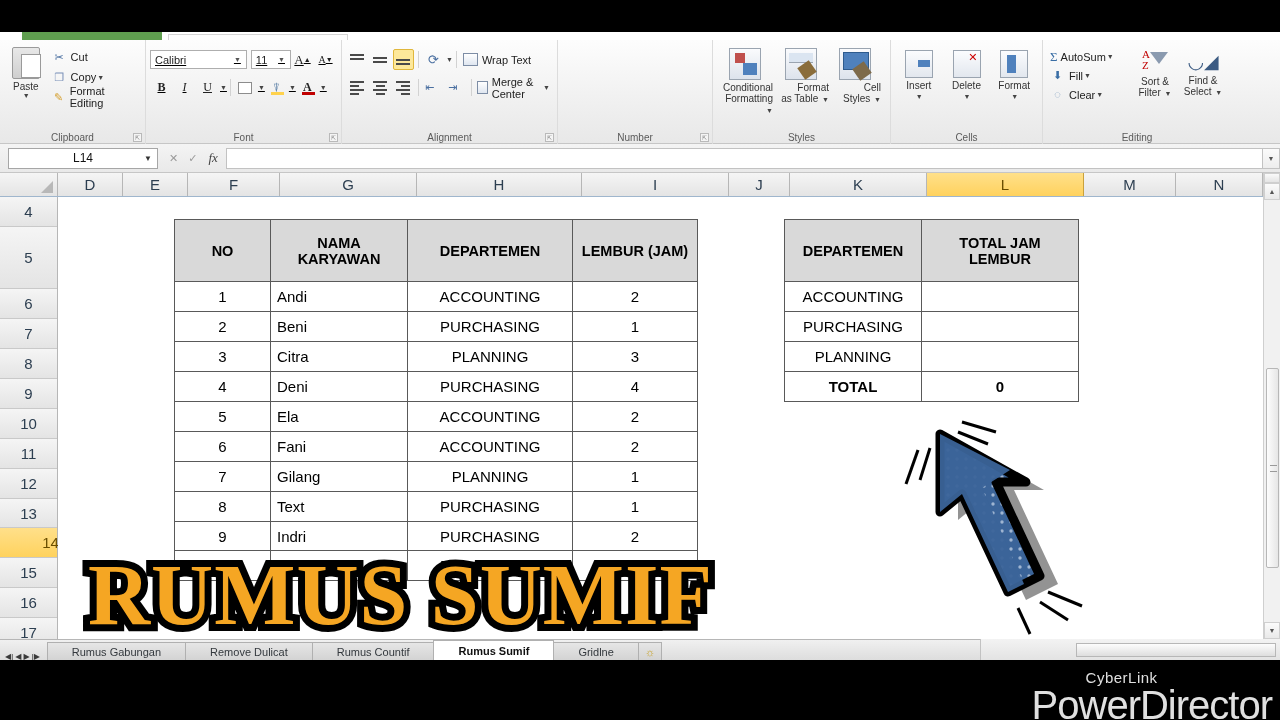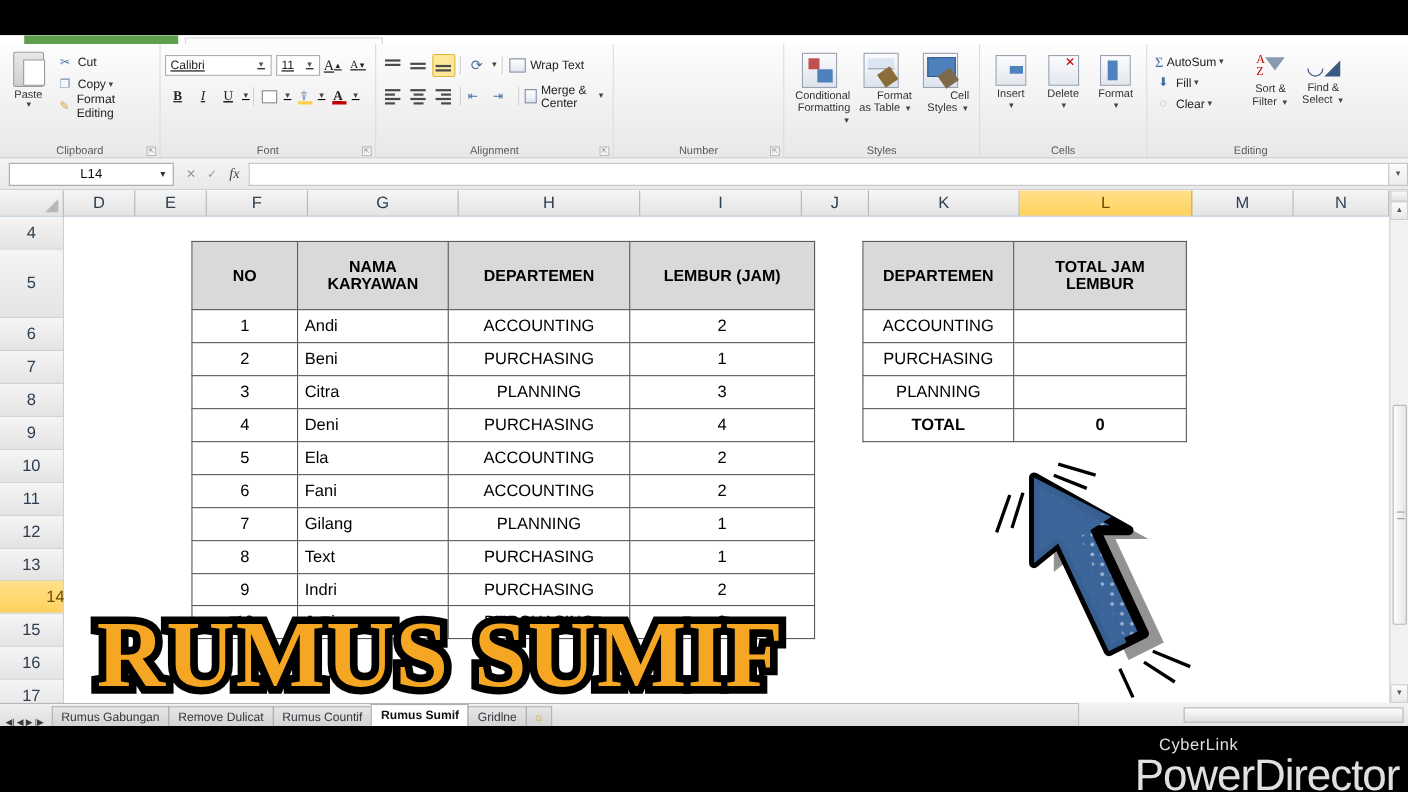--- a/index.html
+++ b/index.html
@@ -303,21 +303,21 @@
   
   .sheetbar {
     height: 22px; background: linear-gradient(#f0f0f0,#dcdcdc);
     border-top: 1px solid #b6b6b6;
     display: flex; align-items: flex-end; padding-left: 4px;
     position: relative;
   }
   .navs { display: flex; align-items: center; margin-right: 6px; color: #3a3a3a; font-size: 8px; }
   .navs span { margin: 0 1px; }
   .stab {
-    height: 19px; padding: 0 8px;
+    height: 19px; padding: 0 24px;
     font-size: 11px; color: #33383d;
     display: flex; align-items: center;
     background: linear-gradient(#e6e6e6,#d2d2d2);
     border: 1px solid #b0b0b0; border-bottom: none;
     margin-right: -1px;
   }
   .stab.active {
     background: #fff; font-weight: bold; color: #111; height: 21px;
   }
   .stab.newsheet { padding: 0 6px; color: #c8a430; }
@@ -359,21 +359,21 @@
     color: #000; -webkit-text-stroke: 14px #000;
   }
   .title-stack .fill { color: #F5A623; }
 
   .wm {
     position: absolute; right: 8px; bottom: -4px;
     z-index: 45; color: rgba(255,255,255,0.88);
     font-family: "Liberation Sans", sans-serif;
     text-align: left; pointer-events: none;
   }
-  .wm .brand { font-size: 15px; letter-spacing: 0.5px; margin-left: 22px; }
+  .wm .brand { font-size: 15px; letter-spacing: 0.5px; margin-left: 54px; }
   .wm .prod { font-size: 40px; letter-spacing: -1px; line-height: 0.95; }
 
   .arrow-wrap { position: absolute; left: 900px; top: 420px; z-index: 35; }
 </style>
 </head>
 <body>
 
 <div class="app">
 
   <div class="ribbon-tabstrip">
@@ -670,21 +670,21 @@
 
         <table class="xt" style="left:116px; top:22px;">
           <tbody>
               <tr>
             <td class="hd" style="width:96px;height:62px;">NO</td>
             <td class="hd" style="width:137px;height:62px;">
               <div>NAMA</div>
               <div>KARYAWAN</div>
             </td>
             <td class="hd" style="width:165px;">DEPARTEMEN</td>
-            <td class="hd" style="width:168px;">LEMBUR (JAM)</td>
+            <td class="hd" style="width:125px;">LEMBUR (JAM)</td>
           </tr>
           <tr>
             <td style="height:30px;">1</td>
             <td class="left">Andi</td>
             <td>ACCOUNTING</td>
             <td>2</td>
           </tr>
           <tr>
             <td style="height:30px;">2</td>
             <td class="left">Beni</td>

